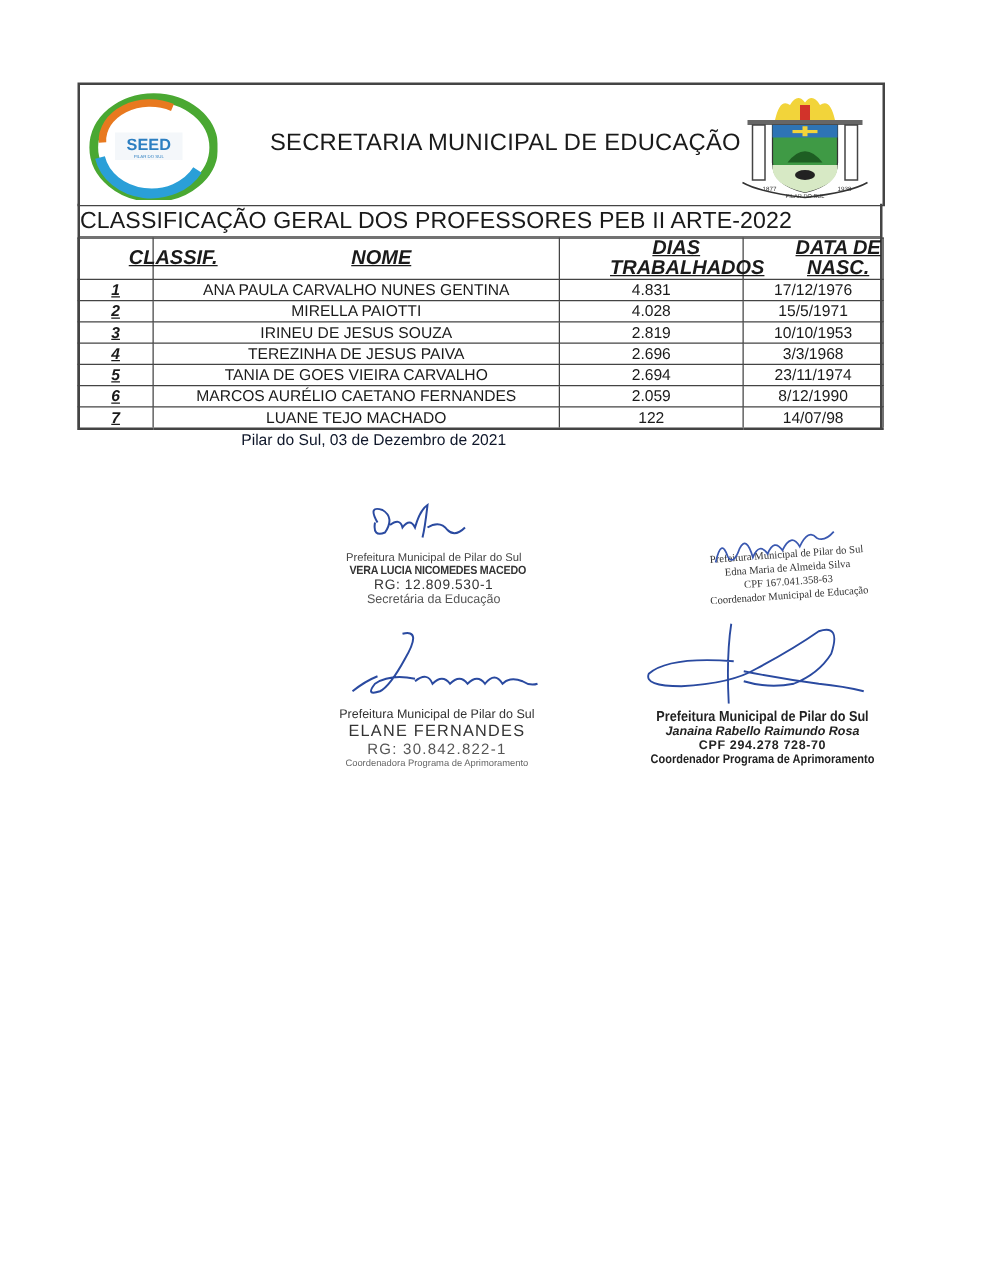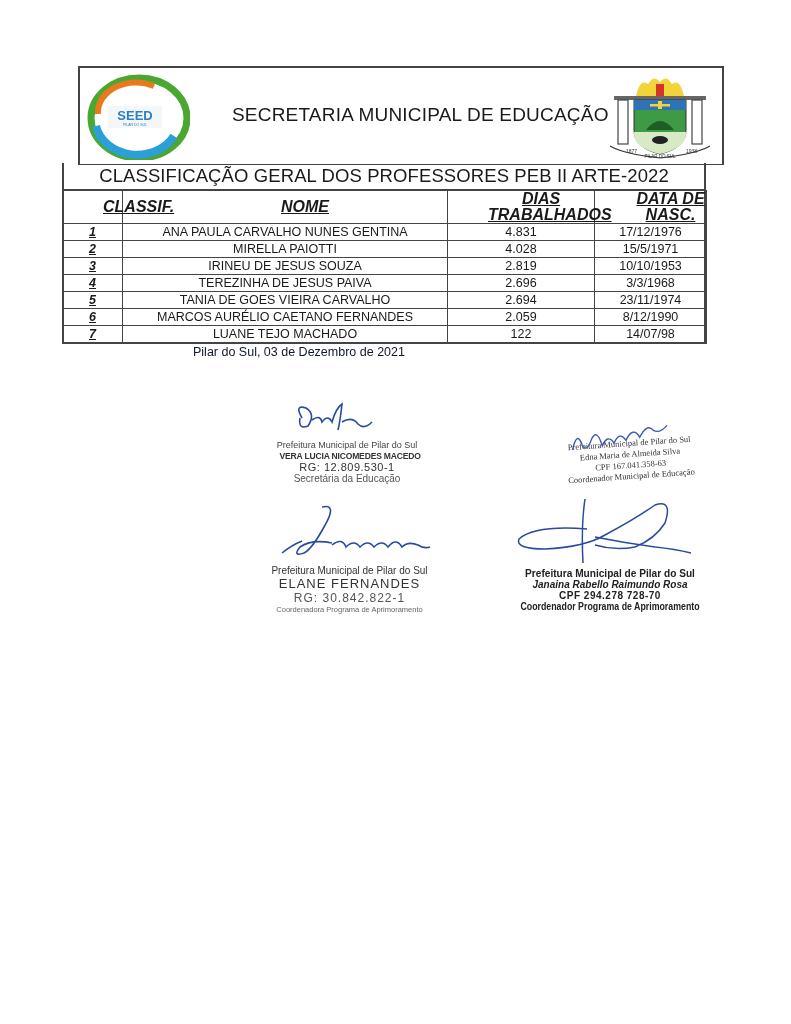--- a/index.html
+++ b/index.html
@@ -1,26 +1,26 @@
 <!DOCTYPE html>
 <html><head>
 <meta charset="utf-8">
 <style>
   html, body { margin: 0; padding: 0; background: #ffffff; }
   body { width: 791px; height: 1024px; position: relative; overflow: hidden; font-family: "Liberation Sans", sans-serif; color: #111; }
 
   .doc-frame { position: absolute; left: 62px; top: 66px; width: 644px; height: 258px; }
 
-  .header-box { position: absolute; left: 0; top: 0; width: 642px; height: 96px; border: 2px solid #444; border-bottom: 1px solid #444; box-sizing: content-box; margin-left: 16px; }
+  .header-box { position: absolute; left: 0; top: 0; width: 642px; height: 96px; border: 2px solid #444; border-bottom: 1px solid #444; box-sizing: content-box; }
   .seed-logo { position: absolute; left: 4px; top: 6px; width: 106px; height: 86px; }
   .org-title { position: absolute; left: 152px; top: 36px; font-family: "Liberation Sans", sans-serif; font-size: 19px; letter-spacing: 0.2px; color: #1a1a1a; }
   .coat-of-arms { position: absolute; left: 524px; top: 4px; width: 112px; height: 90px; }
 
   .table-wrap { position: absolute; left: 0; top: 97px; width: 644px; border-left: 2px solid #444; border-right: 2px solid #444; box-sizing: border-box; }
-  .doc-title { height: 26px; line-height: 26px; text-align: center; font-size: 18.5px; color: #1a1a1a; border-bottom: 1px solid #444; padding-left: 0; letter-spacing: 0.1px; }
+  .doc-title { height: 26px; line-height: 26px; font-size: 18.5px; color: #1a1a1a; border-bottom: 1px solid #444; padding-left: 0; letter-spacing: 0.1px; }
 
   table.rank { border-collapse: collapse; width: 644px; margin-left: -2px; table-layout: fixed; }
   table.rank td, table.rank th { border: 1px solid #444; padding: 0; height: 16px; line-height: 16px; font-size: 12.5px; text-align: center; font-weight: normal; color: #1a1a1a; }
   table.rank th { font-style: italic; font-weight: bold; text-decoration: underline; font-size: 16px; padding-left: 40px; }
   table.rank td.classif { font-style: italic; font-weight: bold; text-decoration: underline; }
   table.rank tr:last-child td { border-bottom: 2px solid #444; }
   table.rank col.c1 { width: 60px; }
   table.rank col.c2 { width: 325px; }
   table.rank col.c3 { width: 147px; }
   table.rank col.c4 { width: 112px; }

